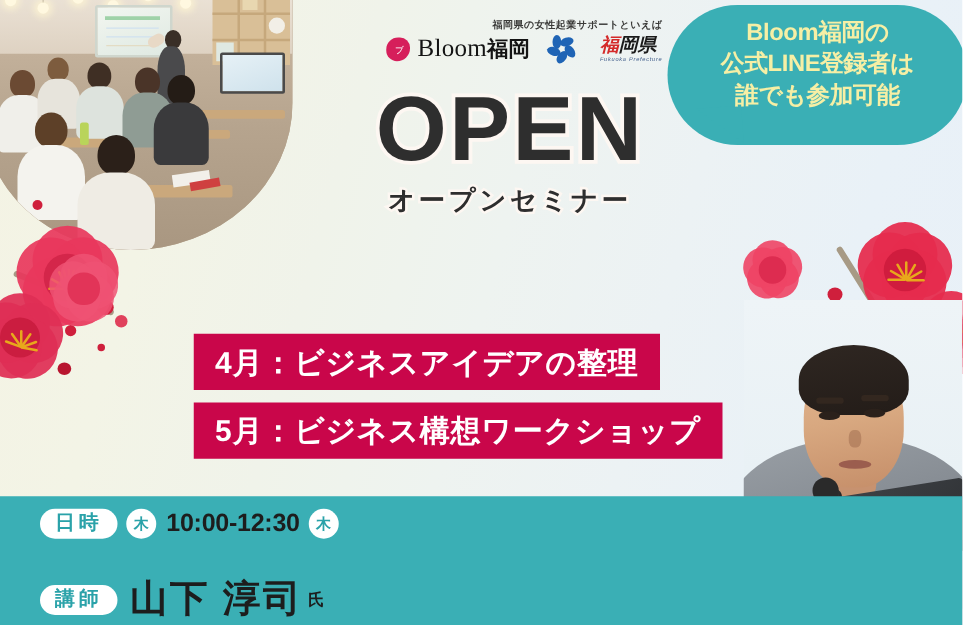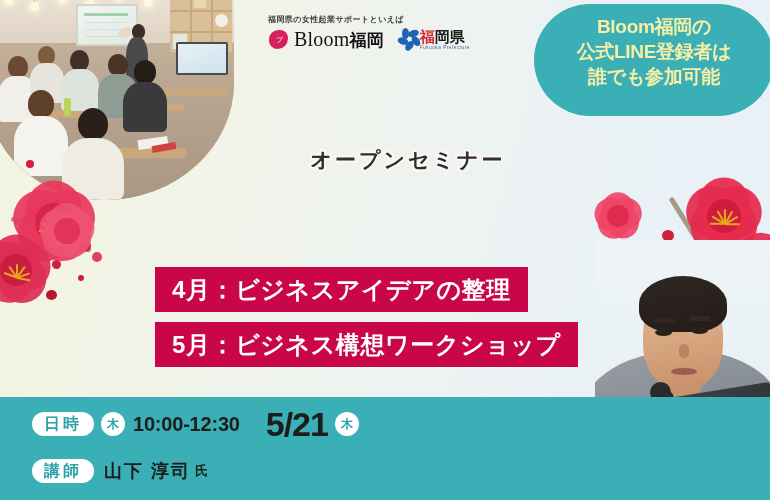--- a/index.html
+++ b/index.html
@@ -101,33 +101,33 @@
   .plum .core { position:absolute; left:32%; top:32%; width:36%; height:36%;
     border-radius:50%; }
   .plum .stamen { position:absolute; left:44%; top:26%; width:12%; height:34%; }
   .plum .stamen i { position:absolute; left:50%; top:50%; width:1.6px; height:46%;
     background:#e8a81c; transform-origin:50% 100%; border-radius:1px; }
   .branch { position:absolute; background:#a79a85; border-radius:3px; }
   .bud { position:absolute; border-radius:50%; background:#cf1f3c; }
 
   
   .logo-row { position:absolute; left:268px; top:14px; width:262px;
-     display:flex; flex-direction:column; align-items:flex-start; }
+     display:flex; flex-direction:column; align-items:flex-end; }
   .logo-tag { font-size:8px; color:#3a3a38; letter-spacing:.4px;
      font-weight:700; white-space:nowrap; }
   .logo-line { display:flex; align-items:center; gap:14px; margin-top:3px; }
   .bloom { display:flex; align-items:center; gap:5px; }
   .bloom-mark { width:21px; height:21px; position:relative; }
   .bloom-mark .bp2{ position:absolute; inset:1px; border-radius:50% 42% 55% 45%;
      background:#d61f5b; }
   .bloom-mark .bq { position:absolute; left:8px; top:6px; font-size:7px; color:#fff; }
   .bloom-txt { font-family:"Liberation Serif", serif; font-size:20px; color:#141414;
      letter-spacing:.2px; line-height:1; }
   .bloom-txt .jp { font-family:"Liberation Sans", sans-serif; font-size:17px; font-weight:700; }
-  .fuku { display:flex; align-items:center; gap:0; }
+  .fuku { display:flex; align-items:center; gap:20px;font-style:italic; }
   .fuku-mark { width:22px; height:22px; position:relative; }
   .fuku-mark i { position:absolute; left:8px; top:0; width:7px; height:11px;
      background:#1f64b5; border-radius:50%; transform-origin:50% 100%; }
   .fuku-txt { position:relative; }
   .fuku-kanji { font-size:15px; font-weight:700; color:#1a1a1a; letter-spacing:0; line-height:1;}
   .fuku-kanji .red { color:#d42a2a; }
   .fuku-rom { font-size:4.5px; color:#3d5a88; letter-spacing:.6px; margin-top:1px; }
 
   
   .bubble {
@@ -203,21 +203,21 @@
     border-radius:20px; padding:4px 8px; letter-spacing:3px; line-height:1;
     display:flex; align-items:center; justify-content:center; min-width:62px;
   }
   .dt-date { font-size:34px; font-weight:700; color:#1d1d1d; letter-spacing:-1px;
      margin-left:14px; line-height:1; }
   .dow { width:24px; height:24px; border-radius:50%; background:#fff; color:#2aa2a9;
      font-size:12px; font-weight:700; display:flex; align-items:center; justify-content:center;
      margin-left:7px; }
   .dt-time { font-size:20px; font-weight:700; color:#1d1d1d; margin-left:8px; letter-spacing:-.2px;}
   .sp-aff { font-size:17px; font-weight:700; color:#1d1d1d; margin-left:14px; letter-spacing:.5px;}
-  .sp-name { font-size:18px; font-weight:700; color:#1d1d1d; margin-left:10px; letter-spacing:2px;}
+  .sp-name { font-size:30px; font-weight:700; color:#1d1d1d; margin-left:10px; letter-spacing:2px;}
   .sp-suffix { font-size:13px; font-weight:700; color:#1d1d1d; margin-left:4px; }
 </style>
 </head>
 <body>
 
 <div id="poster">
 
   <div class="photo-room">
     <div class="pr-inner">
       <div class="pr-wall"></div>
@@ -405,20 +405,21 @@
 
   <div class="bubble"></div>
   <div class="bubble-tail"></div>
   <div class="bubble-txt">
     <div>Bloom福岡の</div>
     <div>公式LINE登録者は</div>
     <div>誰でも参加可能</div>
   </div>
 
 
+  <div class="open">OPEN</div>
   <div class="open-sub">オープンセミナー</div>
 
   <div class="band band1">
     <span>4月：ビジネスアイデアの整理</span>
   </div>
   <div class="band band2">
     <span>5月：ビジネス構想ワークショップ</span>
   </div>
 
   <div class="footer"></div>
@@ -442,21 +443,20 @@
     <div class="sp-mic-head"></div>
     <div class="sp-lap"></div>
     <div class="sp-lap-scr"></div>
     <div class="sp-led"></div>
   </div>
 
   <div class="frow frow1">
     <div class="pill">日時</div>
     <div class="dow">木</div>
     <div class="dt-time">10:00-12:30</div>
-    <div class="dt-date" style="margin-left:26px;">5/21</div>
     <div class="dow">木</div>
   </div>
 
   <div class="frow frow2">
     <div class="pill">講師</div>
     <div class="sp-name">山下 淳司</div>
     <div class="sp-suffix">氏</div>
   </div>
 
 </div>

